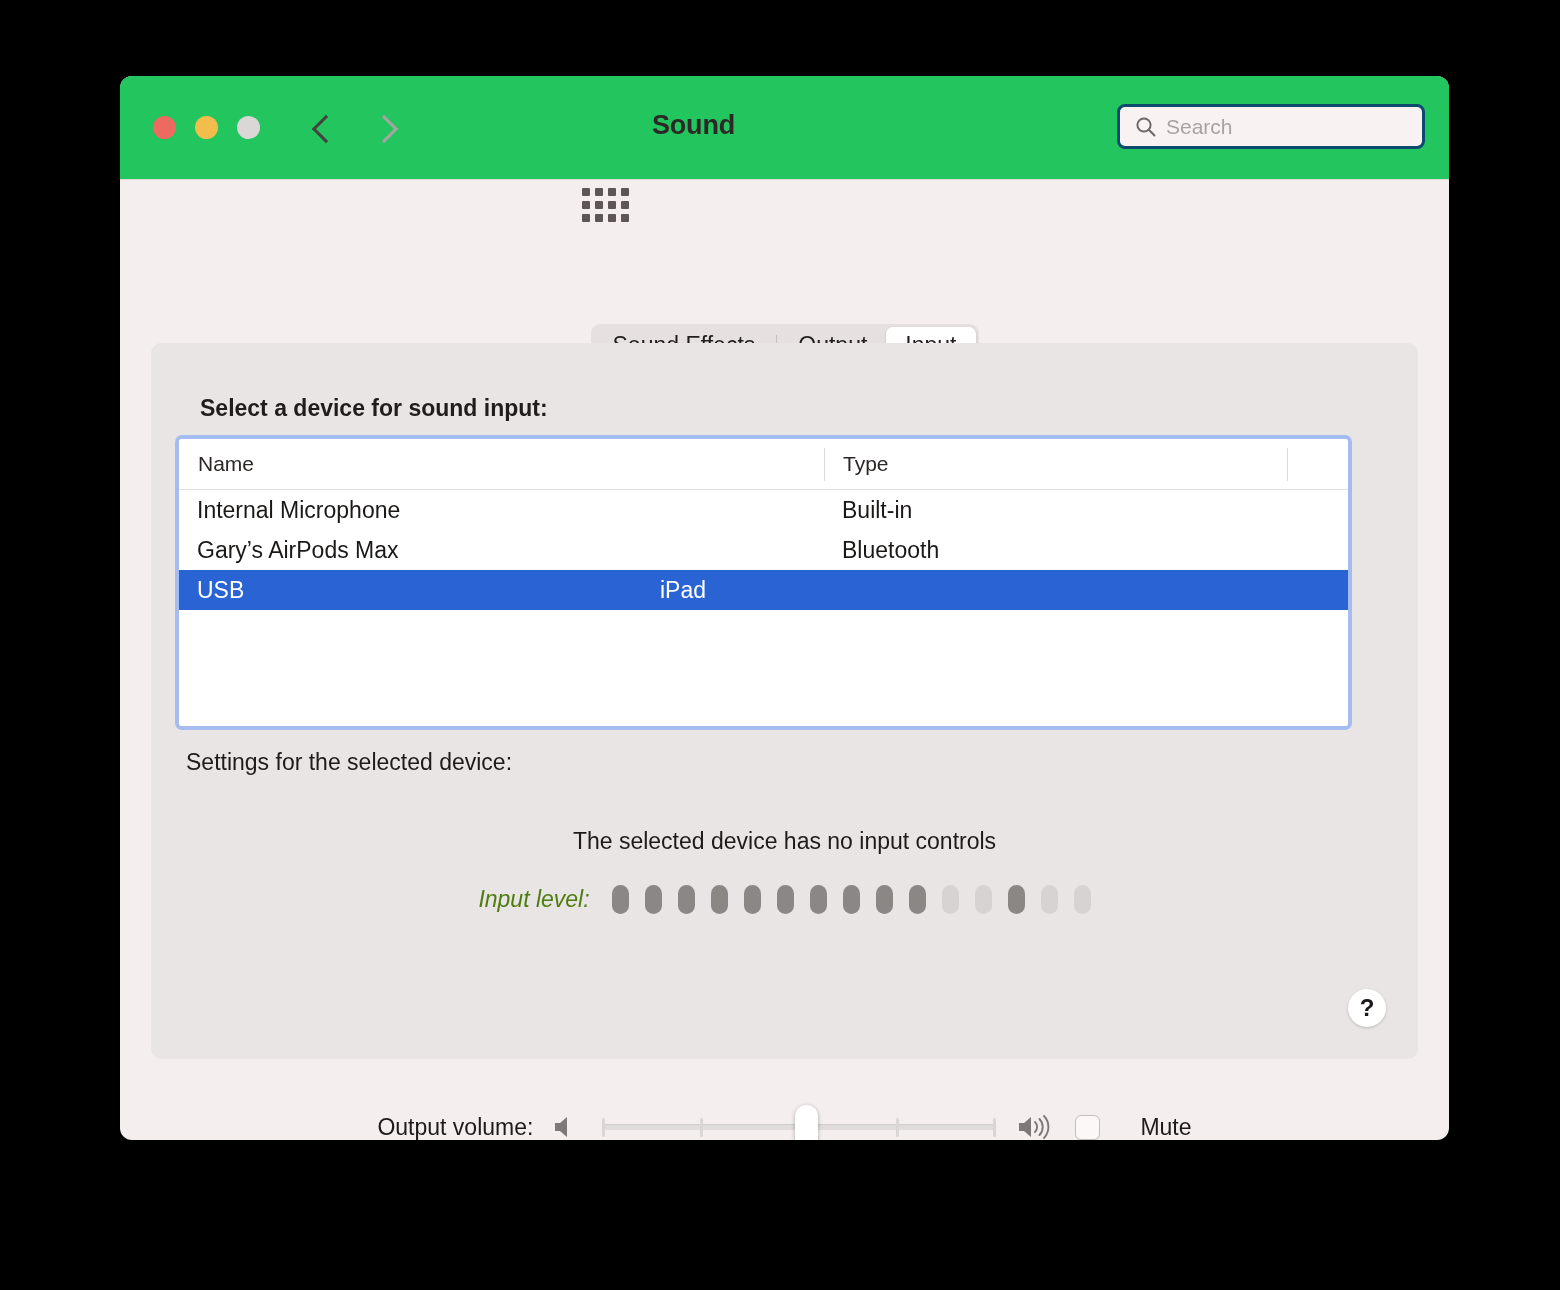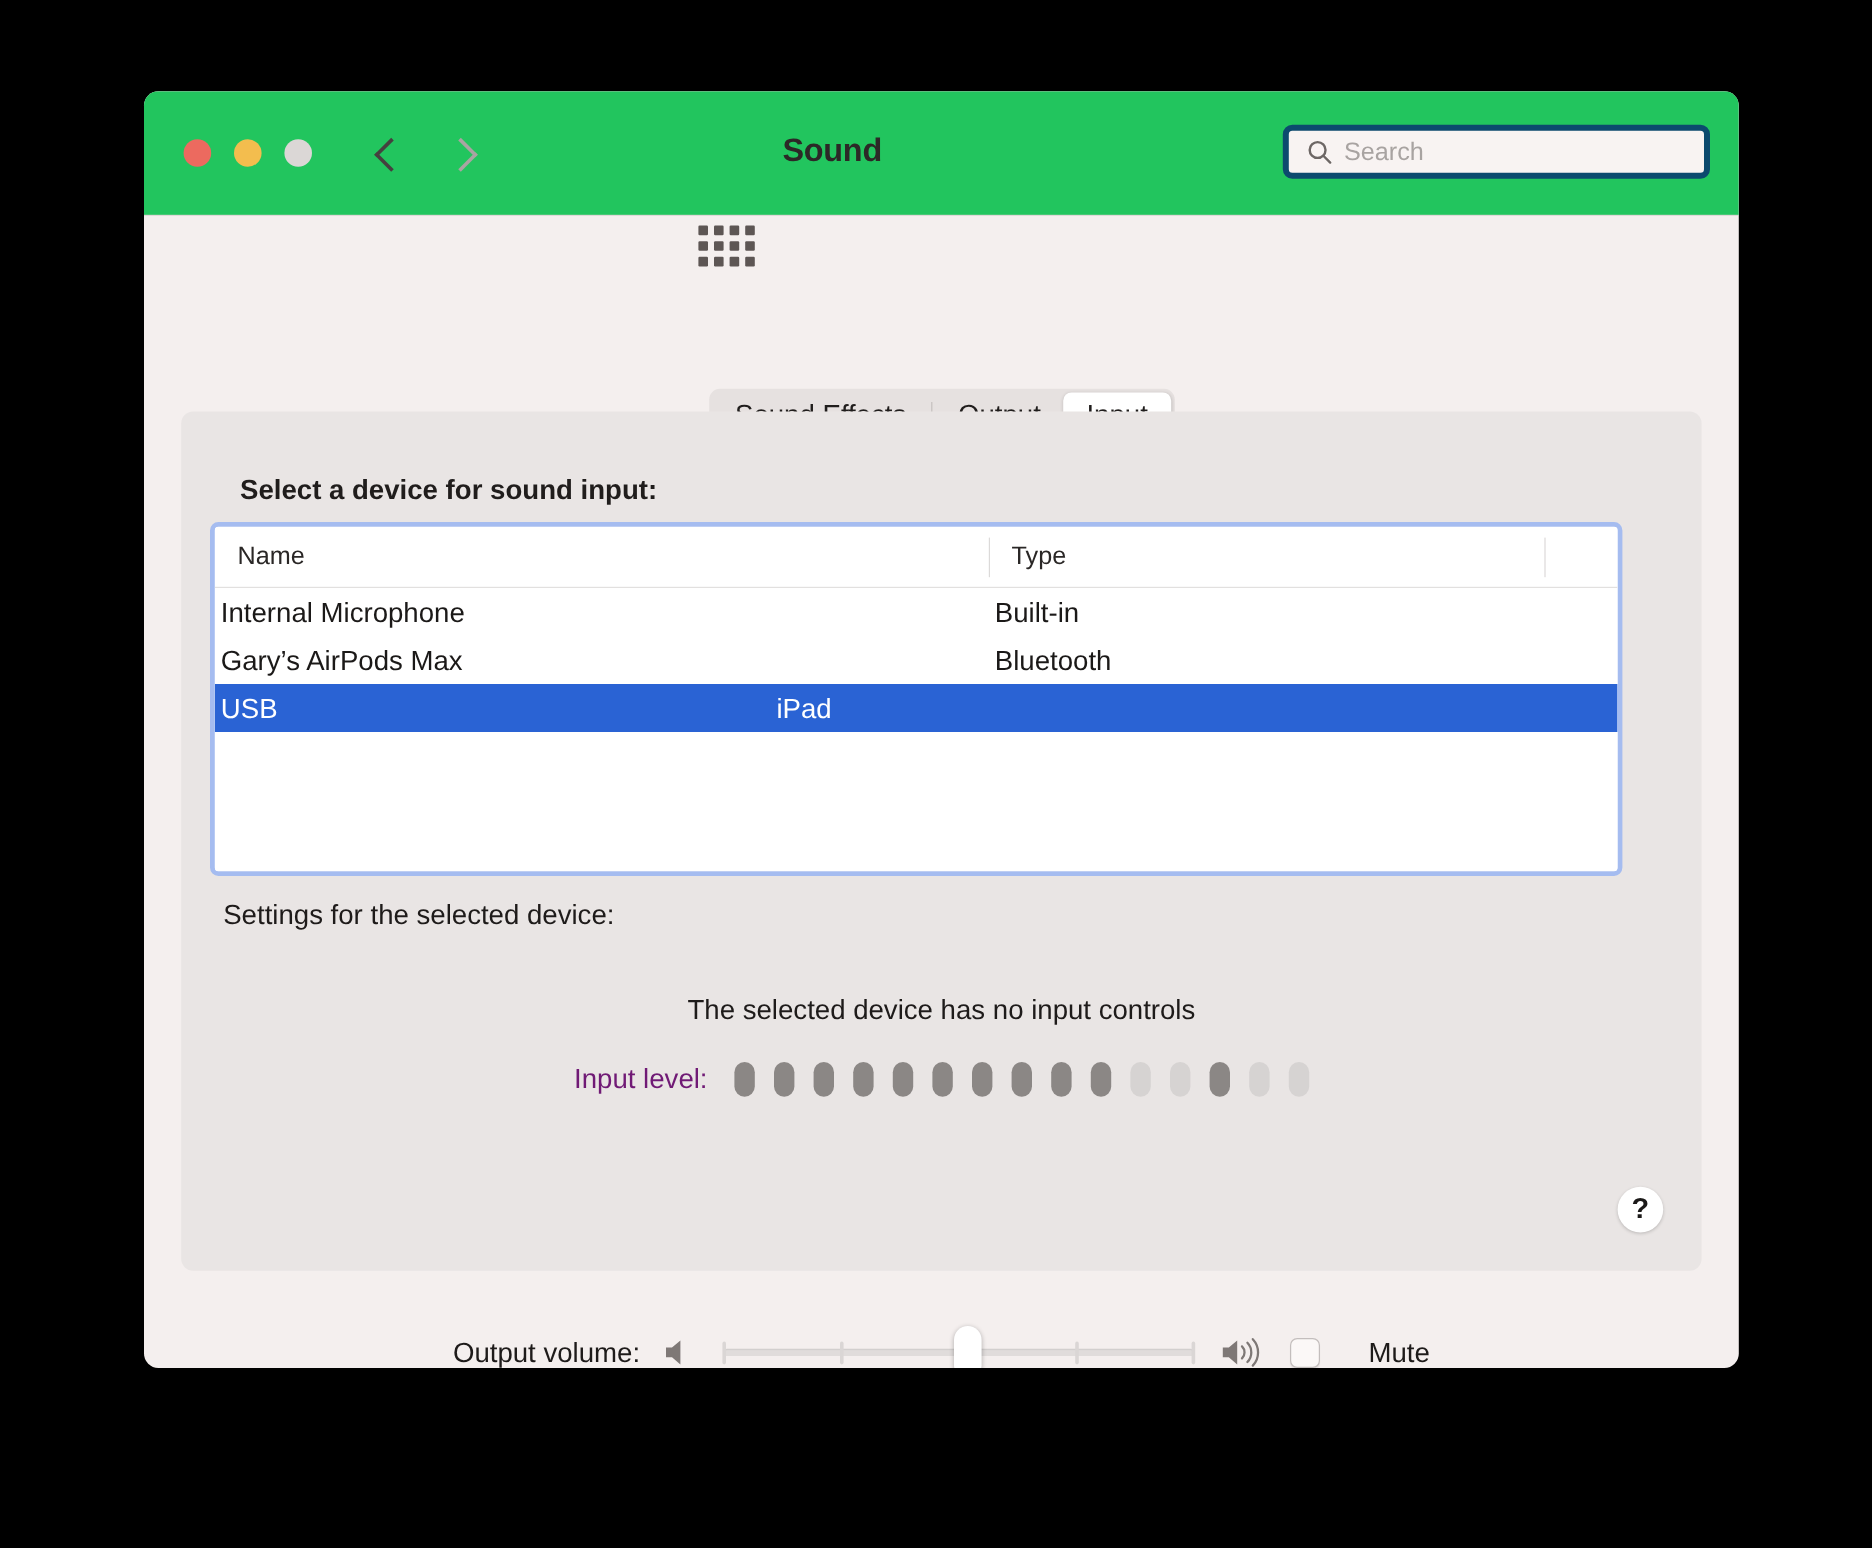--- a/index.html
+++ b/index.html
@@ -87,23 +87,23 @@
     font-size: 27px;
     font-weight: bold;
     color: #2c2827;
     letter-spacing: -0.2px;
   }
 
   #search-wrap {
     position: absolute;
     right: 24px;
     top: 28px;
-    width: 356px;
+    width: 308px;
     height: 45px;
-    border: 5px solid #0c4a6e;
+    border: 3px solid #0c4a6e;
     border-radius: 8px;
     background: #f8f3f2;
     display: flex;
     align-items: center;
     padding: 0 14px;
   }
   #search-icon { flex: 0 0 auto; margin-right: 8px; }
   #search-input {
     border: none;
     outline: none;
@@ -215,21 +215,21 @@
 
   .trow {
     display: flex;
     height: 40px;
     align-items: center;
   }
   .trow.selected { background: #2a63d4; }
   .trow .cell {
     font-size: 23px;
     color: #1b1918;
-    padding-left: 5px;
+    padding-left: 18px;
   }
   .trow.selected .cell { color: #ffffff; }
   .cell.name { width: 645px; }
   .cell.type { width: 463px; }
 
   #settings-label {
     position: absolute;
     left: 35px;
     top: 406px;
     font-size: 23px;
@@ -249,22 +249,23 @@
   #level-row {
     position: absolute;
     left: 0; right: 0;
     top: 542px;
     display: flex;
     align-items: center;
     justify-content: center;
   }
   #level-label {
     font-size: 23px;
-    color: #701a75;
+    color: #4d7c0f;
     margin-right: 22px;
+    font-style: italic;
   }
   #level-bars { display: flex; gap: 16px; }
   .lbar {
     width: 17px;
     height: 29px;
     border-radius: 9px;
     background: #d6d3d2;
   }
   .lbar.on { background: #8b8785; }
 

